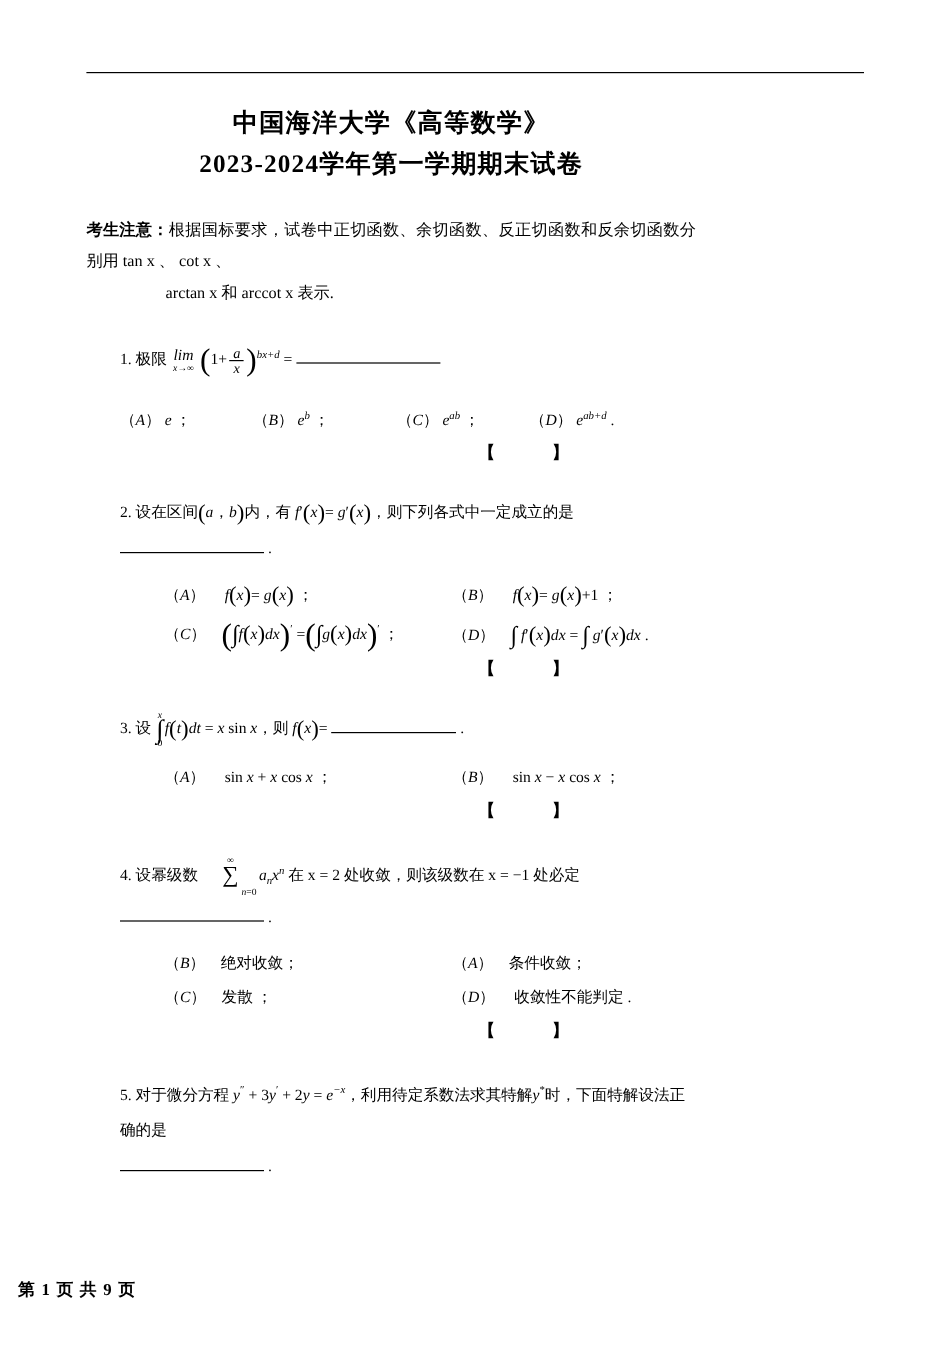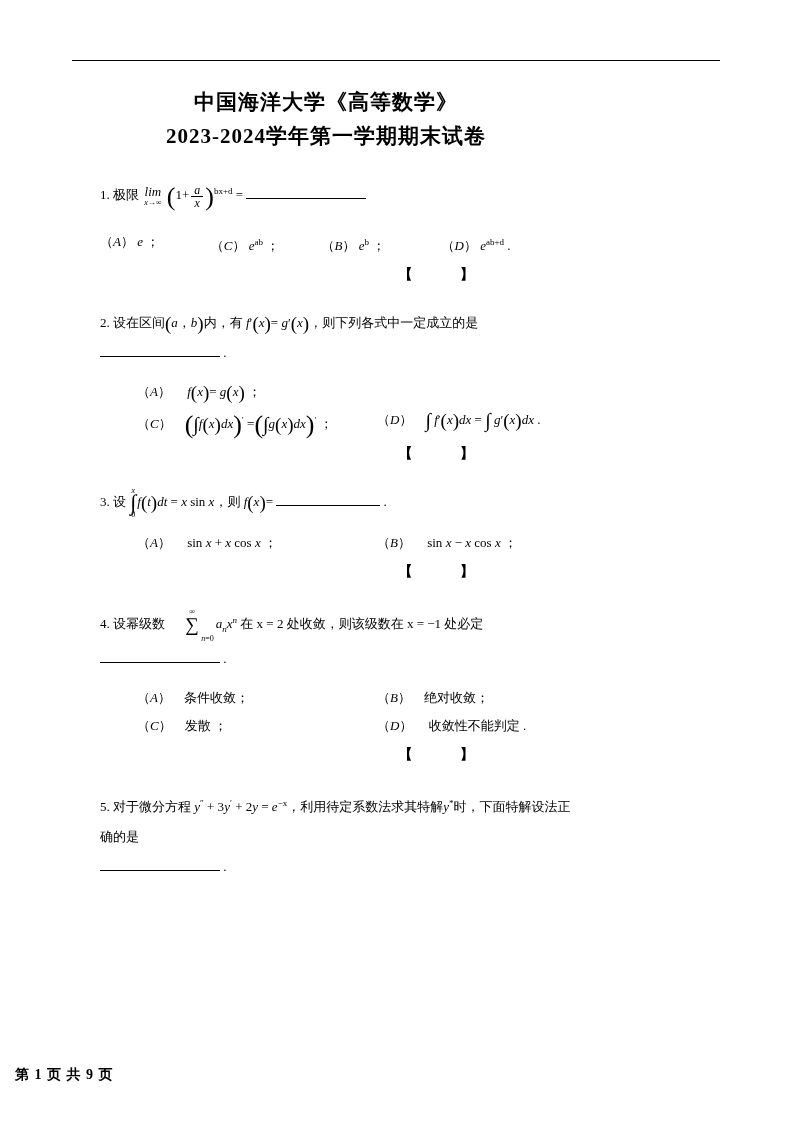--- a/index.html
+++ b/index.html
@@ -59,20 +59,21 @@
     display:block;
     line-height:30px;
   }
   .opts{
     display:block;
     margin-top:10px;
   }
   .optrow{
     display:flex;
     line-height:28px;
+    align-items:flex-end;
   }
   .optrow .opt{
     display:block;
   }
   .opt-a{width:120px;}
   .opt-b{width:130px;}
   .opt-c{width:120px;}
   .opt-d{width:150px;}
   .opts2 .optrow .opt{width:50%;margin-left:37px;}
   .brackets{
@@ -96,21 +97,21 @@
     left:15px;
     bottom:38px;
     width:793px;
     text-align:left;
     font-size:14px;
     font-weight:bold;
     letter-spacing:1px;
   }
   
   .it{font-style:italic;font-family:"Liberation Serif",serif;}
-  .sup{font-size:9px;vertical-align:super;}
+  .sup{font-size:9px;vertical-align:super;font-style:italic;}
   .supn{font-size:9px;vertical-align:super;}
   .sub{font-size:9px;vertical-align:sub;font-style:italic;}
   .frac{
     display:inline-block;
     vertical-align:middle;
     text-align:center;
     font-size:12px;
     line-height:12px;
     margin:0 2px;
   }
@@ -156,53 +157,58 @@
 
 <div class="page">
 
   <div class="top-rule"></div>
 
   <div class="title-block">
     <div class="title-line">中国海洋大学《高等数学》</div>
     <div class="title-line">2023-2024学年第一学期期末试卷</div>
   </div>
 
+  <div class="notice">
+    <b>考生注意：</b><span>根据国标要求，试卷中正切函数、余切函数、反正切函数和反余切函数分别用 tan x 、 cot x 、</span>
+    <span class="indent">arctan x 和 arccot x 表示.</span>
+  </div>
 
 
   <div class="q">
     <span class="stem">
       <span>1.</span>
       <span>极限</span>
       <span class="lim">
         <span class="top it">lim</span>
         <span class="bot"><span class="it">x</span>→∞</span>
       </span>
       <span class="bigparen">(</span><span>1+</span><span class="frac"><span class="num it">a</span><span class="den it">x</span></span><span class="bigparen">)</span><span class="sup">bx+d</span>
       <span>=</span>
       <span class="blank b-long"></span>
     </span>
     <span class="opts">
       <span class="optrow">
         <span class="opt opt-a">（<span class="it">A</span>） <span class="it">e</span> ；</span>
+        <span class="opt opt-b">（<span class="it">B</span>） <span class="it">e</span><span class="sup">b</span> ；</span>
         <span class="opt opt-c">（<span class="it">C</span>） <span class="it">e</span><span class="sup">ab</span> ；</span>
-        <span class="opt opt-b">（<span class="it">B</span>） <span class="it">e</span><span class="sup">b</span> ；</span>
         <span class="opt opt-d">（<span class="it">D</span>） <span class="it">e</span><span class="sup">ab+d</span> .</span>
       </span>
     </span>
     <div class="brackets">【       】</div>
   </div>
 
   <div class="q">
     <span class="stem">
       <span>2.</span>
       设在区间<span class="medparen">(</span><span class="it">a</span>，<span class="it">b</span><span class="medparen">)</span>内，有 <span class="it">f</span>′<span class="medparen">(</span><span class="it">x</span><span class="medparen">)</span>= <span class="it">g</span>′<span class="medparen">(</span><span class="it">x</span><span class="medparen">)</span>，则下列各式中一定成立的是<span class="blank b-long"></span> <span>.</span>
     </span>
     <span class="opts opts2">
       <span class="optrow">
         <span class="opt">（<span class="it">A</span>）　 <span class="it">f</span><span class="medparen">(</span><span class="it">x</span><span class="medparen">)</span>= <span class="it">g</span><span class="medparen">(</span><span class="it">x</span><span class="medparen">)</span> ；</span>
+        <span class="opt">（<span class="it">B</span>）　 <span class="it">f</span><span class="medparen">(</span><span class="it">x</span><span class="medparen">)</span>= <span class="it">g</span><span class="medparen">(</span><span class="it">x</span><span class="medparen">)</span>+1 ；</span>
       </span>
       <span class="optrow">
         <span class="opt">（<span class="it">C</span>）　<span class="bigparen">(</span><span class="intp">∫</span><span class="it">f</span><span class="medparen">(</span><span class="it">x</span><span class="medparen">)</span><span class="it">dx</span><span class="bigparen">)</span><span class="supn">′</span> =<span class="bigparen">(</span><span class="intp">∫</span><span class="it">g</span><span class="medparen">(</span><span class="it">x</span><span class="medparen">)</span><span class="it">dx</span><span class="bigparen">)</span><span class="supn">′</span> ；</span>
         <span class="opt">（<span class="it">D</span>）　<span class="intp">∫</span> <span class="it">f</span>′<span class="medparen">(</span><span class="it">x</span><span class="medparen">)</span><span class="it">dx</span> = <span class="intp">∫</span> <span class="it">g</span>′<span class="medparen">(</span><span class="it">x</span><span class="medparen">)</span><span class="it">dx</span> .</span>
       </span>
     </span>
     <div class="brackets">【       】</div>
   </div>
 
   <div class="q">
@@ -233,22 +239,22 @@
       <span class="sigma">
         <span class="top">∞</span>
         <span class="mid">∑</span>
         <span class="bot"><span class="it">n</span>=0</span>
       </span><span class="it">a</span><span class="sub">n</span><span class="it">x</span><span class="supn"><span class="it">n</span></span>
       <span>在 x = 2 处收敛，则该级数在 x = −1 处必定</span>
       <span class="blank b-long"></span> <span>.</span>
     </span>
     <span class="opts opts2">
       <span class="optrow">
+        <span class="opt">（<span class="it">B</span>）　绝对收敛；</span>
         <span class="opt">（<span class="it">A</span>）　条件收敛；</span>
-        <span class="opt">（<span class="it">B</span>）　绝对收敛；</span>
       </span>
       <span class="optrow">
         <span class="opt">（<span class="it">C</span>）　发散 ；</span>
         <span class="opt">（<span class="it">D</span>）　 收敛性不能判定 .</span>
       </span>
     </span>
     <div class="brackets">【       】</div>
   </div>
 
   <div class="q">

